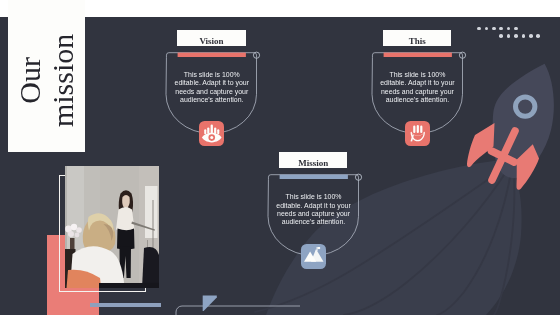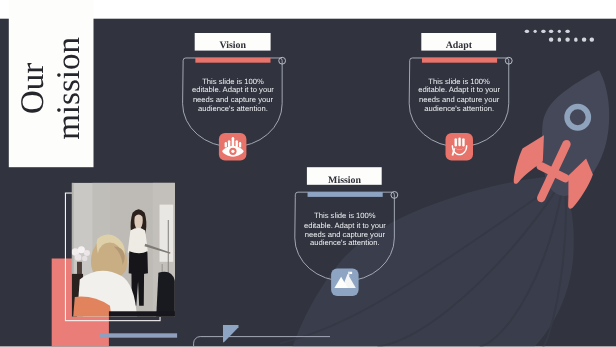--- a/index.html
+++ b/index.html
@@ -166,21 +166,21 @@
     </div>
   </div>
 
   <div class="card" style="left:371.9px;top:29.7px;width:100px;height:120px;">
     <svg width="100" height="125" viewBox="0 0 100 125">
       <path d="M0.45,27.3 v-2.2 a2.4,2.4 0 0 1 2.4,-2.4 H88.1 a2.4,2.4 0 0 1 2.4,2.4 v2.2 V64.3 a45.25,39.25 0 0 1 -90.5,0 Z" fill="none" stroke="#a9afbc" stroke-width="0.85"></path>
       <rect x="11.6" y="22.6" width="68.3" height="4.4" fill="#e8736b"></rect>
       <circle cx="90.5" cy="25.2" r="3.1" fill="none" stroke="#b7bdc8" stroke-width="0.9"></circle>
     </svg>
     <div class="label" style="left:11.1px;top:0px;width:68.3px;height:16.3px;">
-      <span>Adapt</span>
+      <span>This</span>
     </div>
     <div class="body" style="left:7px;top:41.3px;width:77px;">This slide is 100% editable. Adapt it to your needs and capture your audience's attention.</div>
     <div class="badge" style="left:32.7px;top:91.6px;width:25.5px;height:25.1px;background:#e8736b;">
       <svg width="25.5" height="25.1" viewBox="0 0 25.5 25.1">
         <g fill="#fdfdfb">
           <rect x="8.2" y="4.6" width="2.2" height="7.5" rx="1.1"></rect>
           <rect x="11.7" y="4.0" width="2.2" height="8" rx="1.1"></rect>
           <rect x="15.2" y="4.6" width="2.2" height="7.5" rx="1.1"></rect>
           <path d="M6,10.6 a7.2,6.6 0 0 0 13.5,0 a7.4,7.0 0 0 1 -13.5,0 Z"></path>
           <path d="M5.6,11.4 C5.6,16.6 9.1,20.2 12.75,20.2 C16.4,20.2 19.9,16.6 19.9,11.4 C19.9,10.6 18.6,10.6 18.6,11.4 C18.6,15.6 16,18.9 12.75,18.9 C9.5,18.9 6.9,15.6 6.9,11.4 C6.9,10.6 5.6,10.6 5.6,11.4 Z"></path>

